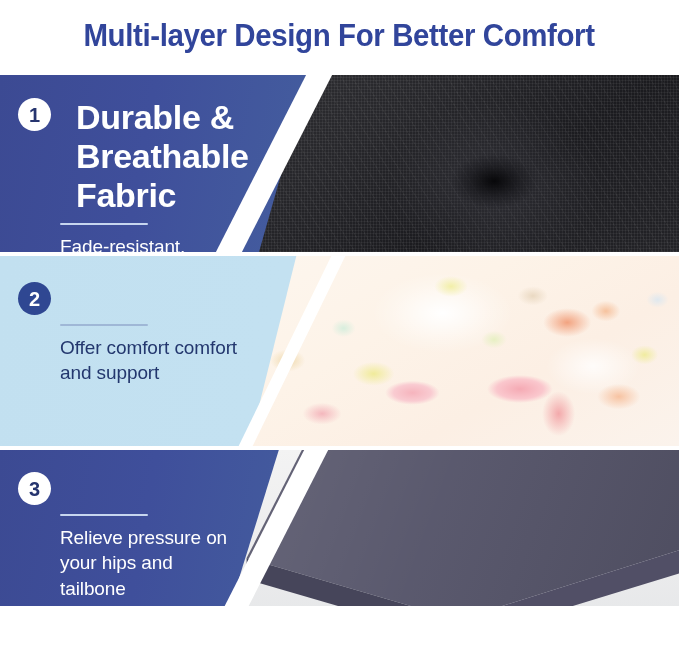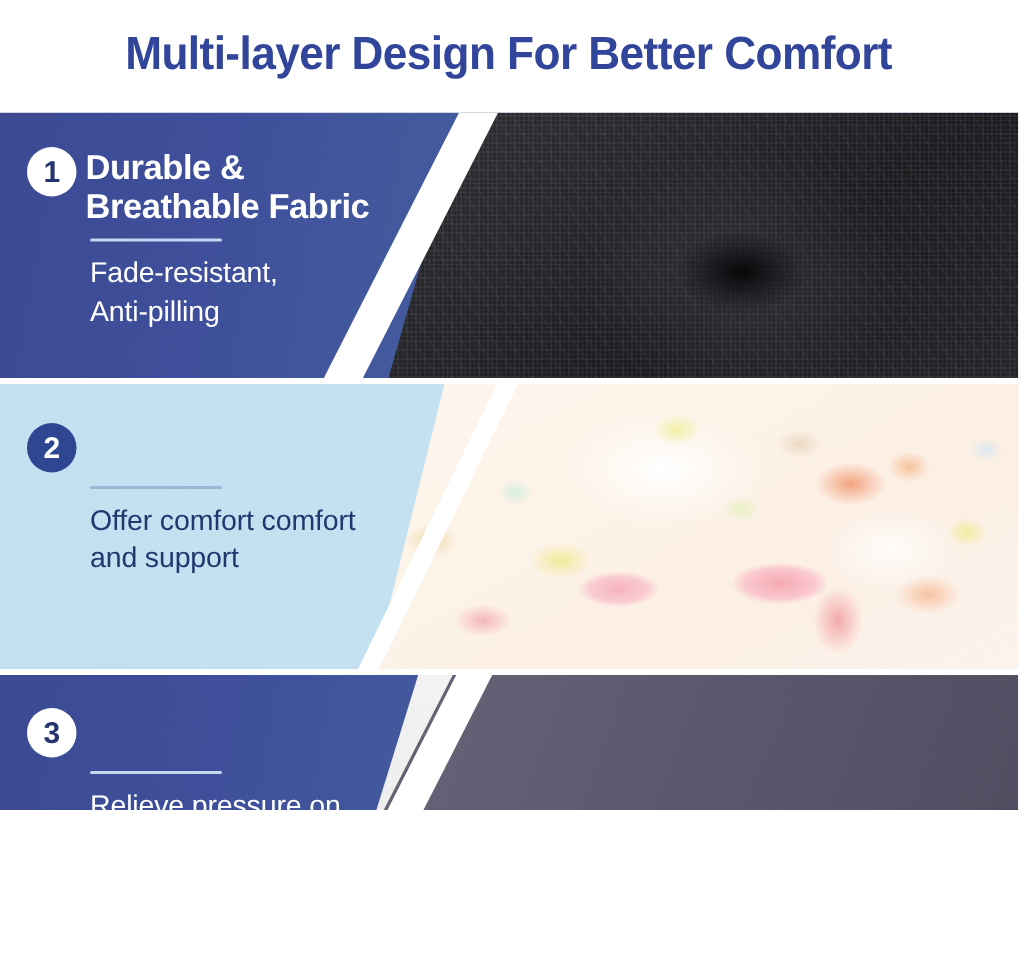--- a/index.html
+++ b/index.html
@@ -11,21 +11,21 @@
     width: 679px;
     height: 650px;
     overflow: hidden;
     font-family: "Liberation Sans", sans-serif;
     -webkit-font-smoothing: antialiased;
   }
 
   #infographic {
     position: relative;
     width: 679px;
-    height: 540px;
+    height: 606px;
     background: #ffffff;
     overflow: hidden;
   }
 
   
   .title-bar {
     position: absolute;
     left: 0;
     top: 0;
     width: 679px;
@@ -203,22 +203,22 @@
     justify-content: center;
     font-size: 20px;
     font-weight: bold;
     line-height: 1;
     box-sizing: border-box;
   }
   .badge-on-dark { background: #ffffff; color: #26356f; }
   .badge-on-light { background: #2f4792; color: #ffffff; }
 
   .heading {
-    margin-left: 6px;
-    font-size: 23px;
+    margin-left: 25px;
+    font-size: 34px;
     font-weight: bold;
     line-height: 1.14;
     letter-spacing: -0.3px;
     white-space: pre-line;
   }
   .heading-on-dark { color: #ffffff; }
   .heading-on-light { color: #23376e; }
 
   .divider {
     height: 2px;

